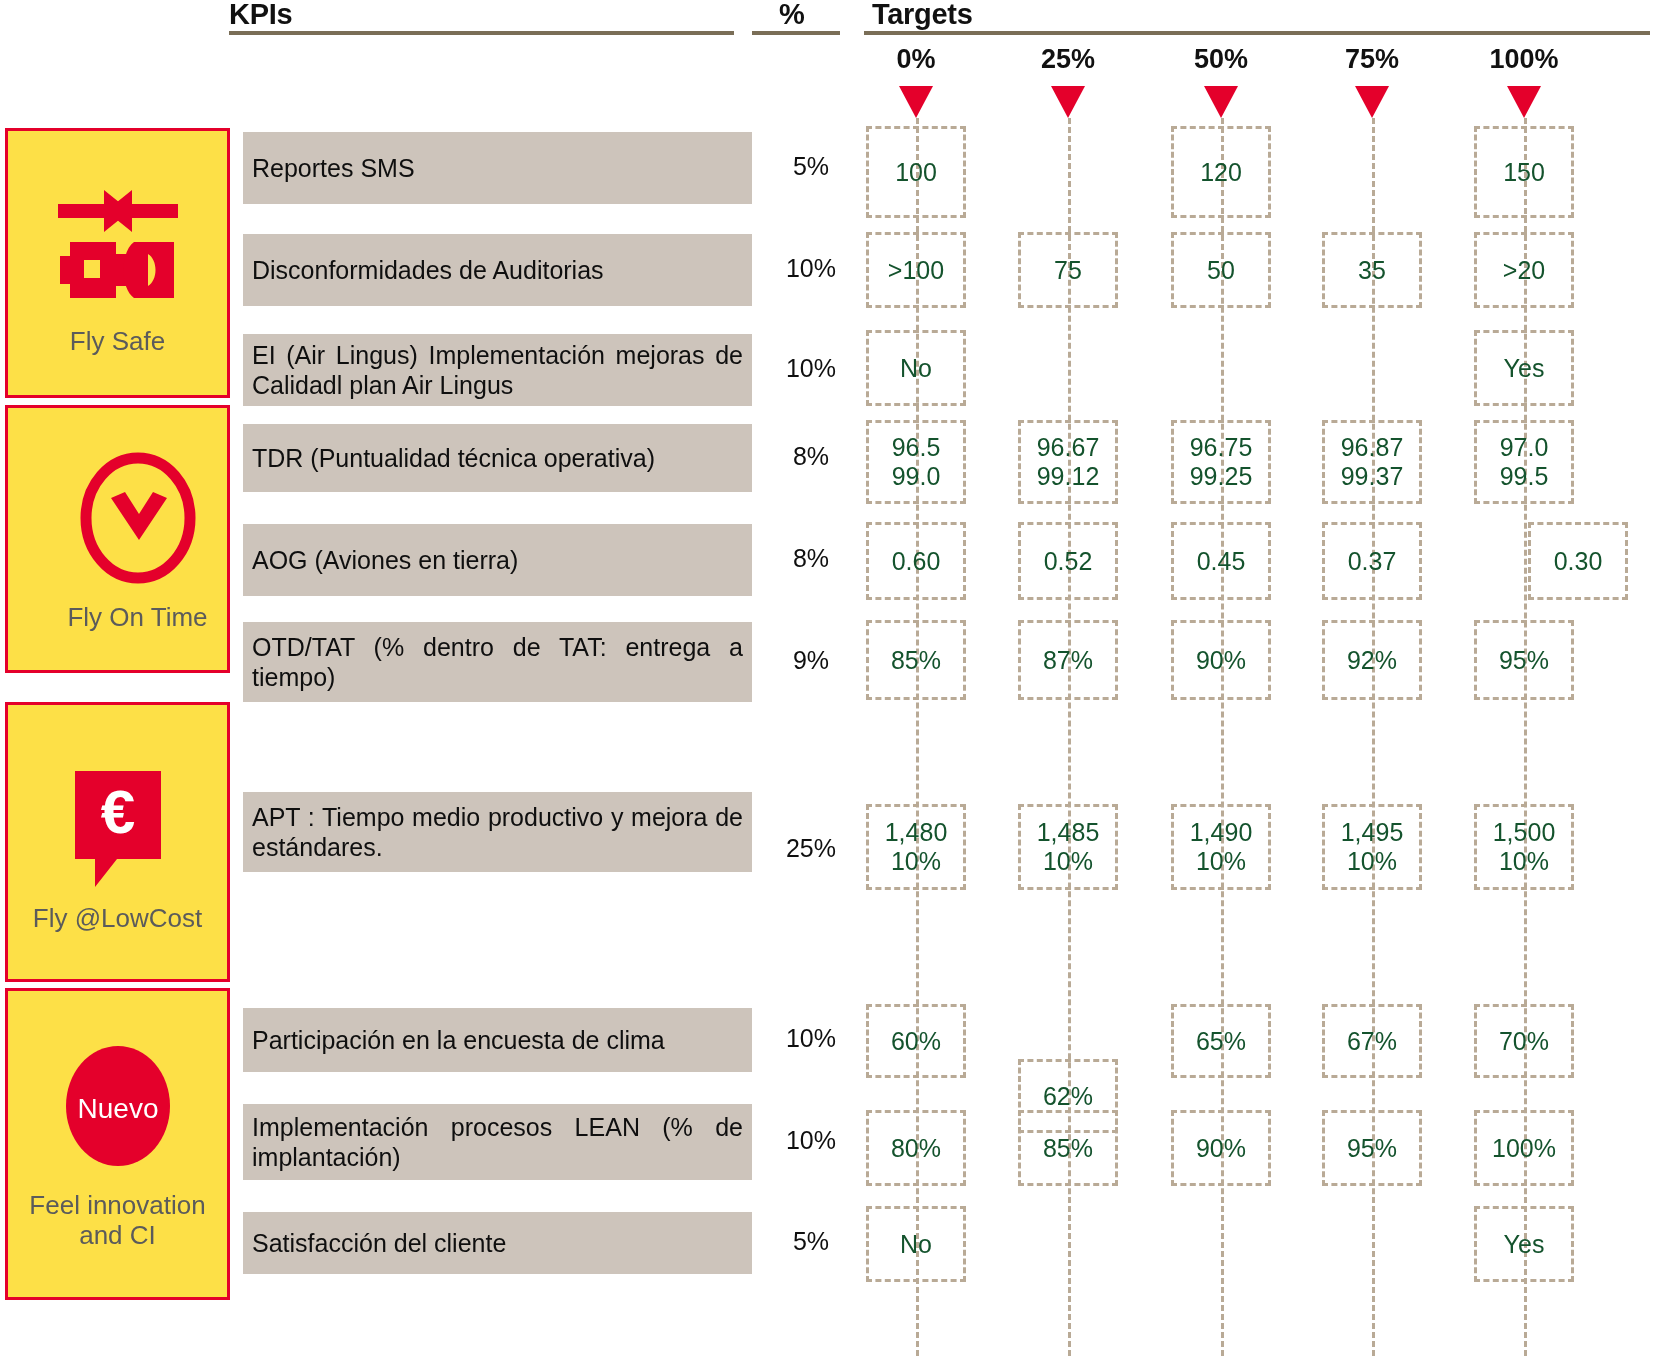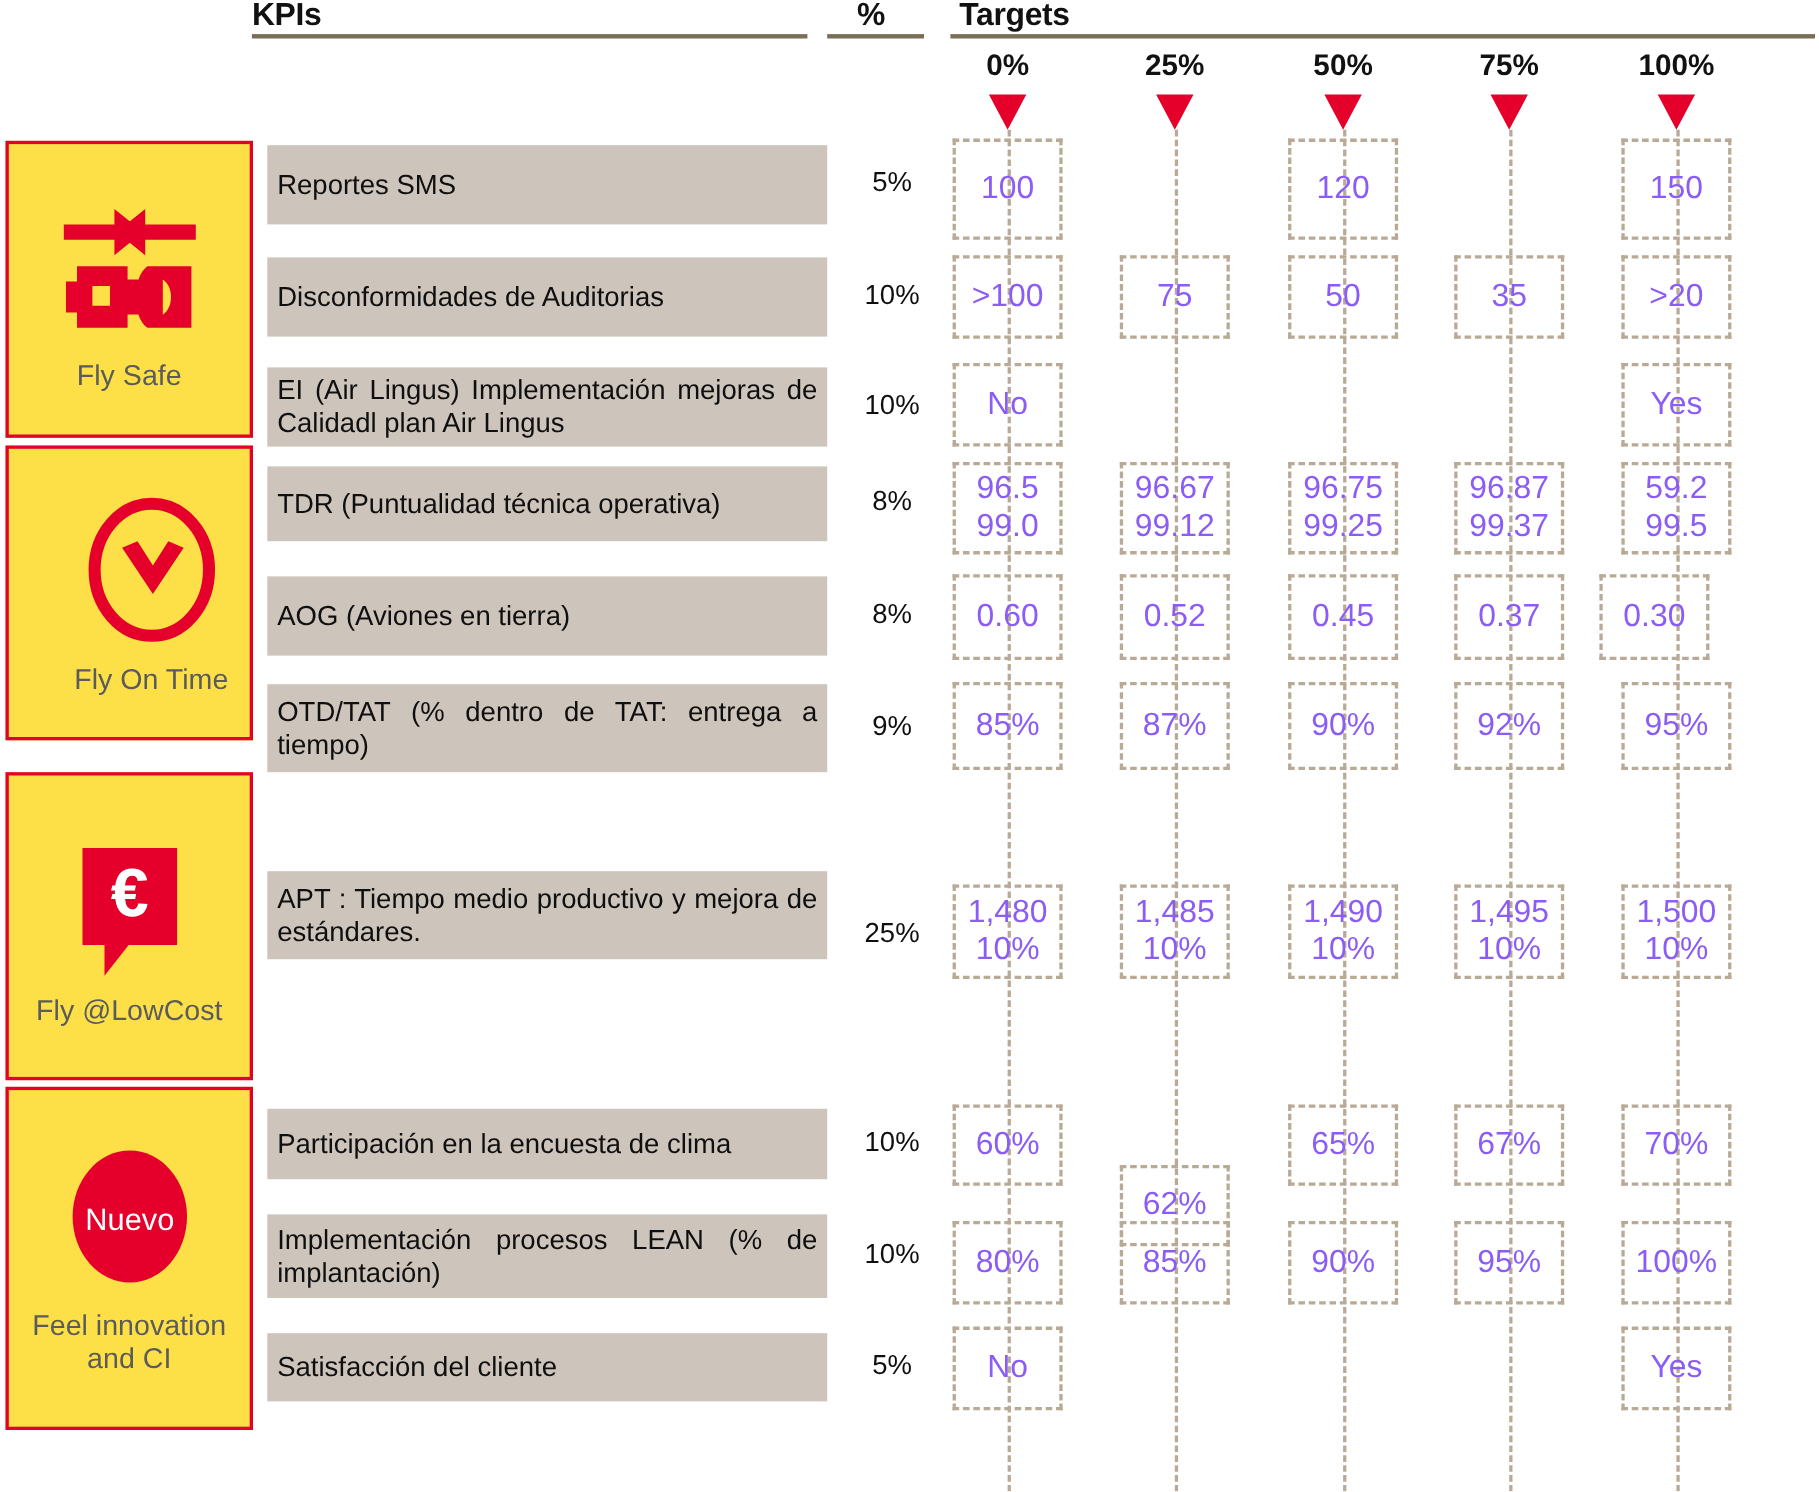--- a/index.html
+++ b/index.html
@@ -99,22 +99,22 @@
   .tcell {
     position: absolute;
     border: 3px dashed #b9aa96;
     background: transparent;
     display: flex;
     flex-direction: column;
     align-items: center;
     justify-content: center;
   }
   .tcell span {
-    font-size: 29px;
-    color: #8b5cf6;
+    font-size: 25px;
+    color: #14532d;
     line-height: 1.16;
     white-space: nowrap;
   }
   .connector {
     position: absolute;
     width: 0;
     border-left: 3px dashed #b9aa96;
   }
 </style>
 </head>
@@ -256,40 +256,40 @@
       </div>
       <div class="tcell" style="left: 1171px; top: 420px; width: 100px; height: 84px;">
         <span>96.75</span>
         <span>99.25</span>
       </div>
       <div class="tcell" style="left: 1322px; top: 420px; width: 100px; height: 84px;">
         <span>96.87</span>
         <span>99.37</span>
       </div>
       <div class="tcell" style="left: 1474px; top: 420px; width: 100px; height: 84px;">
-        <span>59.2</span>
+        <span>97.0</span>
         <span>99.5</span>
       </div>
       <div class="kpi-bar" style="top: 524px; height: 72px;">
         <div class="kpi-text">AOG (Aviones en tierra)</div>
       </div>
       <div class="kpi-weight" style="left: 776px; top: 544px;">8%</div>
       <div class="tcell" style="left: 866px; top: 522px; width: 100px; height: 78px;">
         <span>0.60</span>
       </div>
       <div class="tcell" style="left: 1018px; top: 522px; width: 100px; height: 78px;">
         <span>0.52</span>
       </div>
       <div class="tcell" style="left: 1171px; top: 522px; width: 100px; height: 78px;">
         <span>0.45</span>
       </div>
       <div class="tcell" style="left: 1322px; top: 522px; width: 100px; height: 78px;">
         <span>0.37</span>
       </div>
-      <div class="tcell" style="left: 1454px; top: 522px; width: 100px; height: 78px;">
+      <div class="tcell" style="left: 1528px; top: 522px; width: 100px; height: 78px;">
         <span>0.30</span>
       </div>
       <div class="kpi-bar" style="top: 622px; height: 80px;">
         <div class="kpi-text">OTD/TAT (% dentro de TAT: entrega a tiempo)</div>
       </div>
       <div class="kpi-weight" style="left: 776px; top: 646px;">9%</div>
       <div class="tcell" style="left: 866px; top: 620px; width: 100px; height: 80px;">
         <span>85%</span>
       </div>
       <div class="tcell" style="left: 1018px; top: 620px; width: 100px; height: 80px;">

